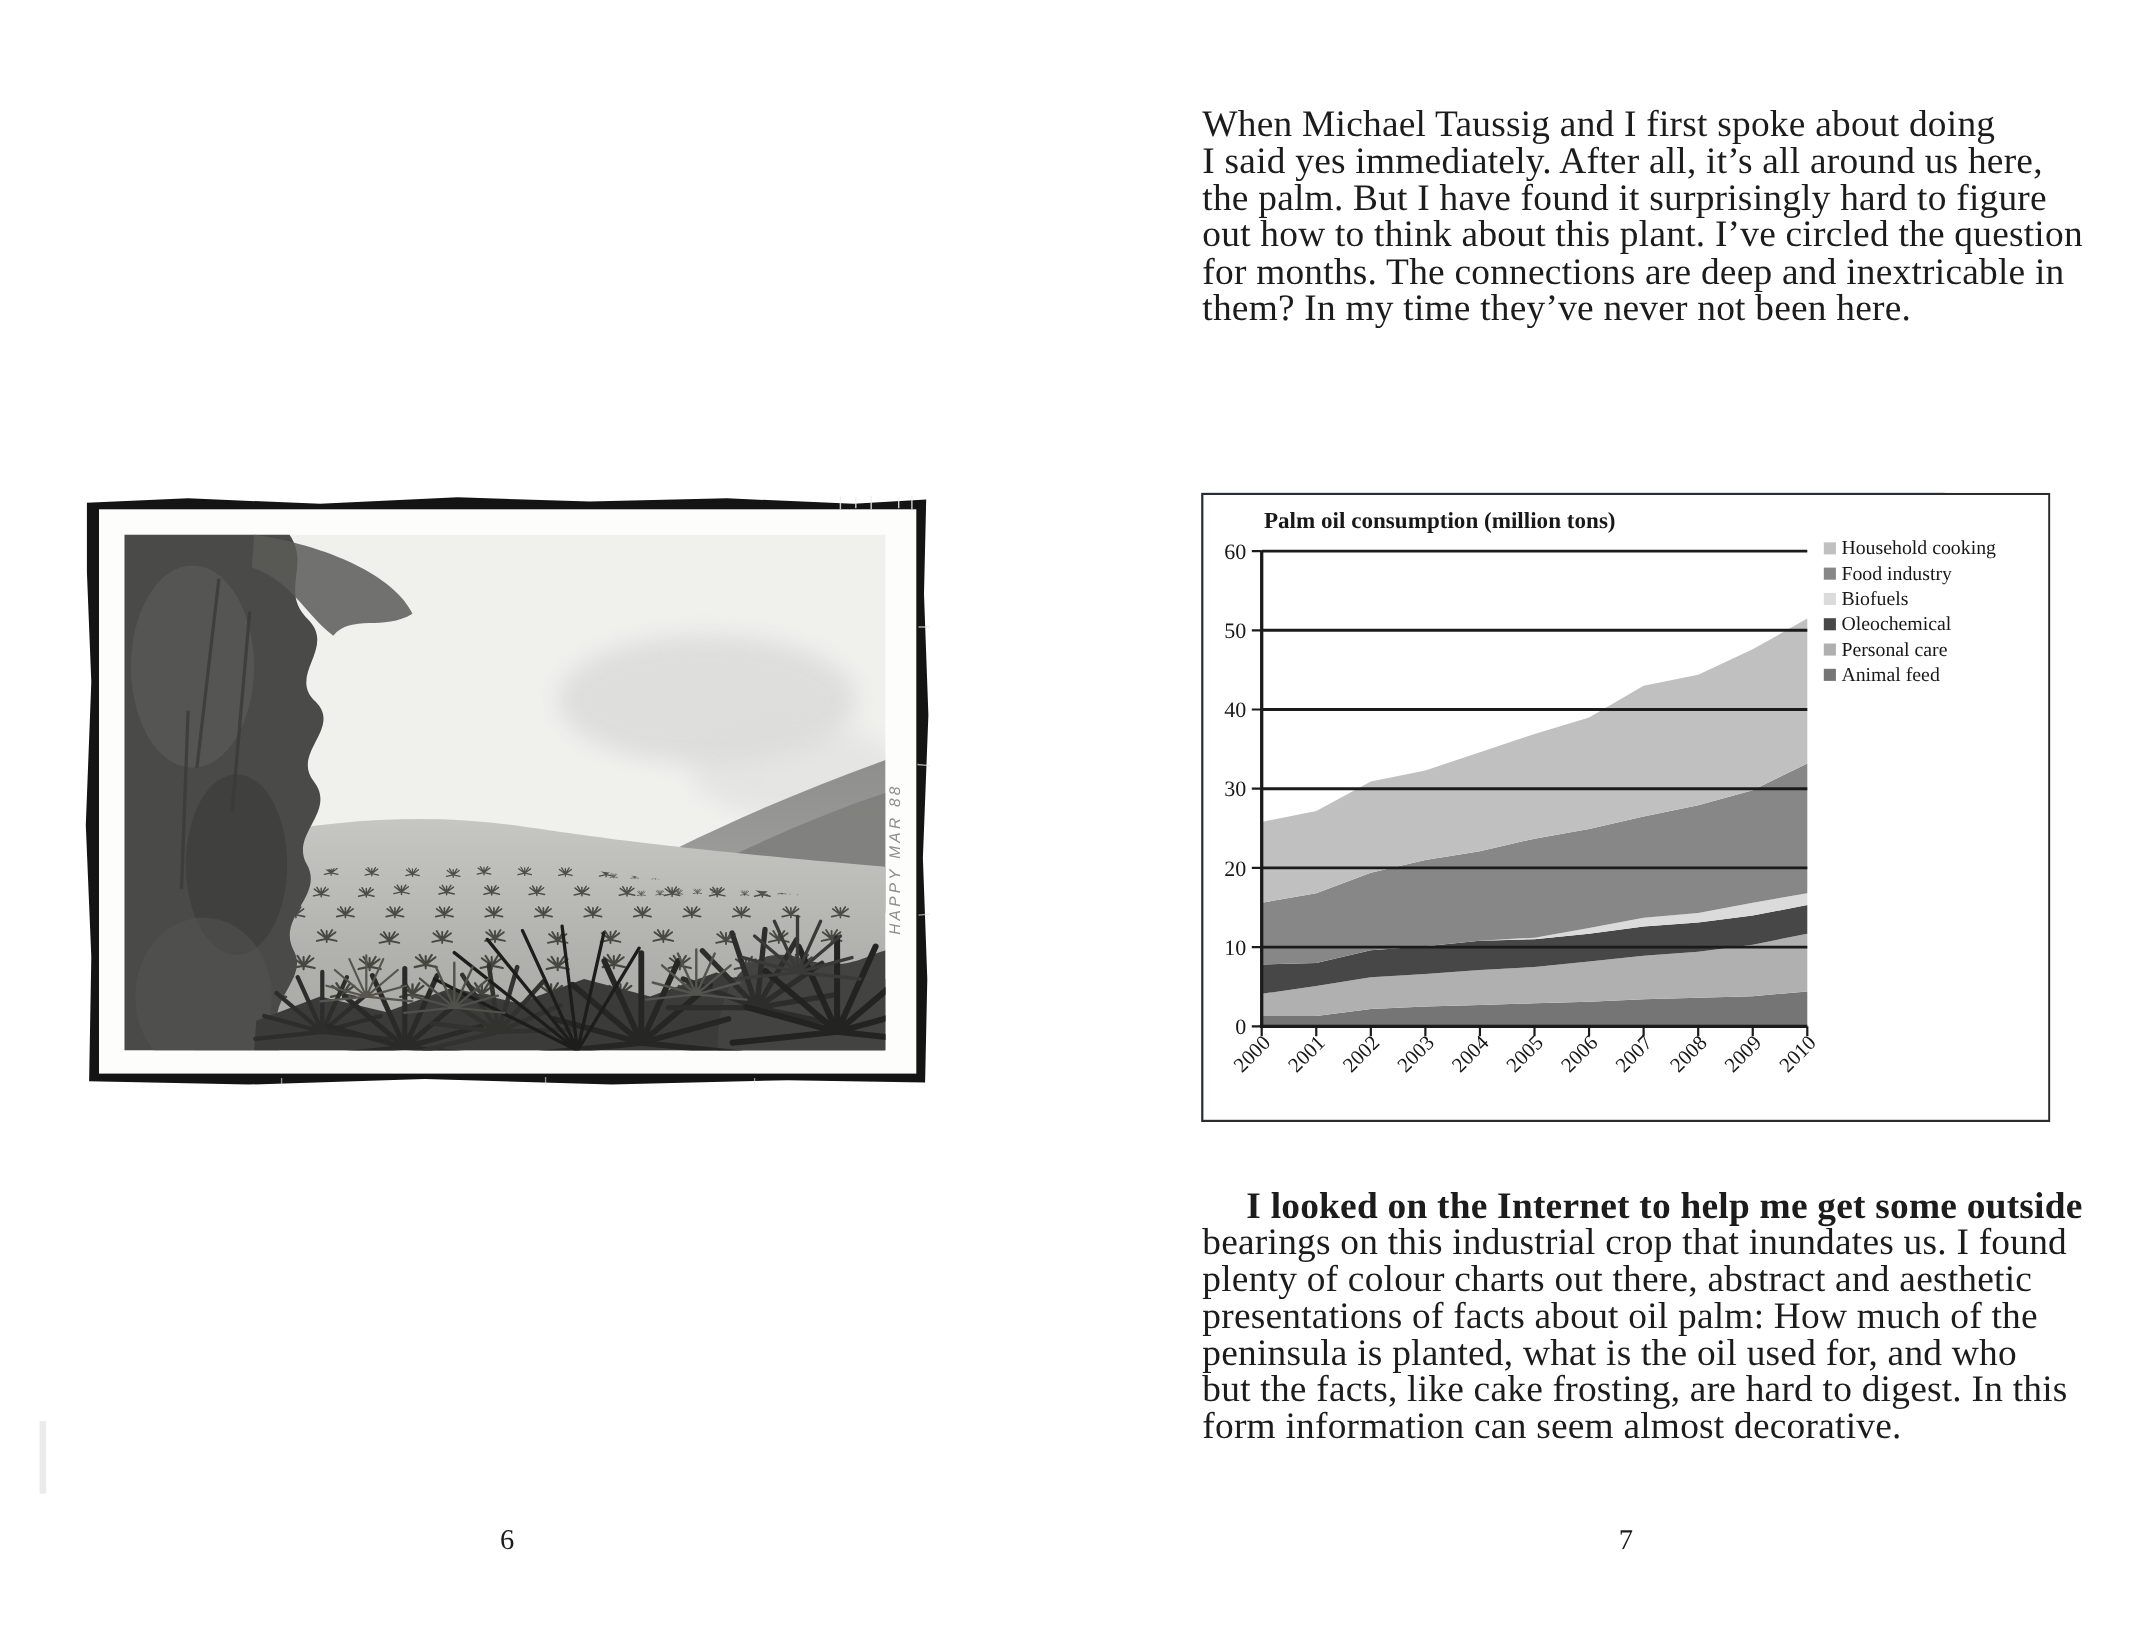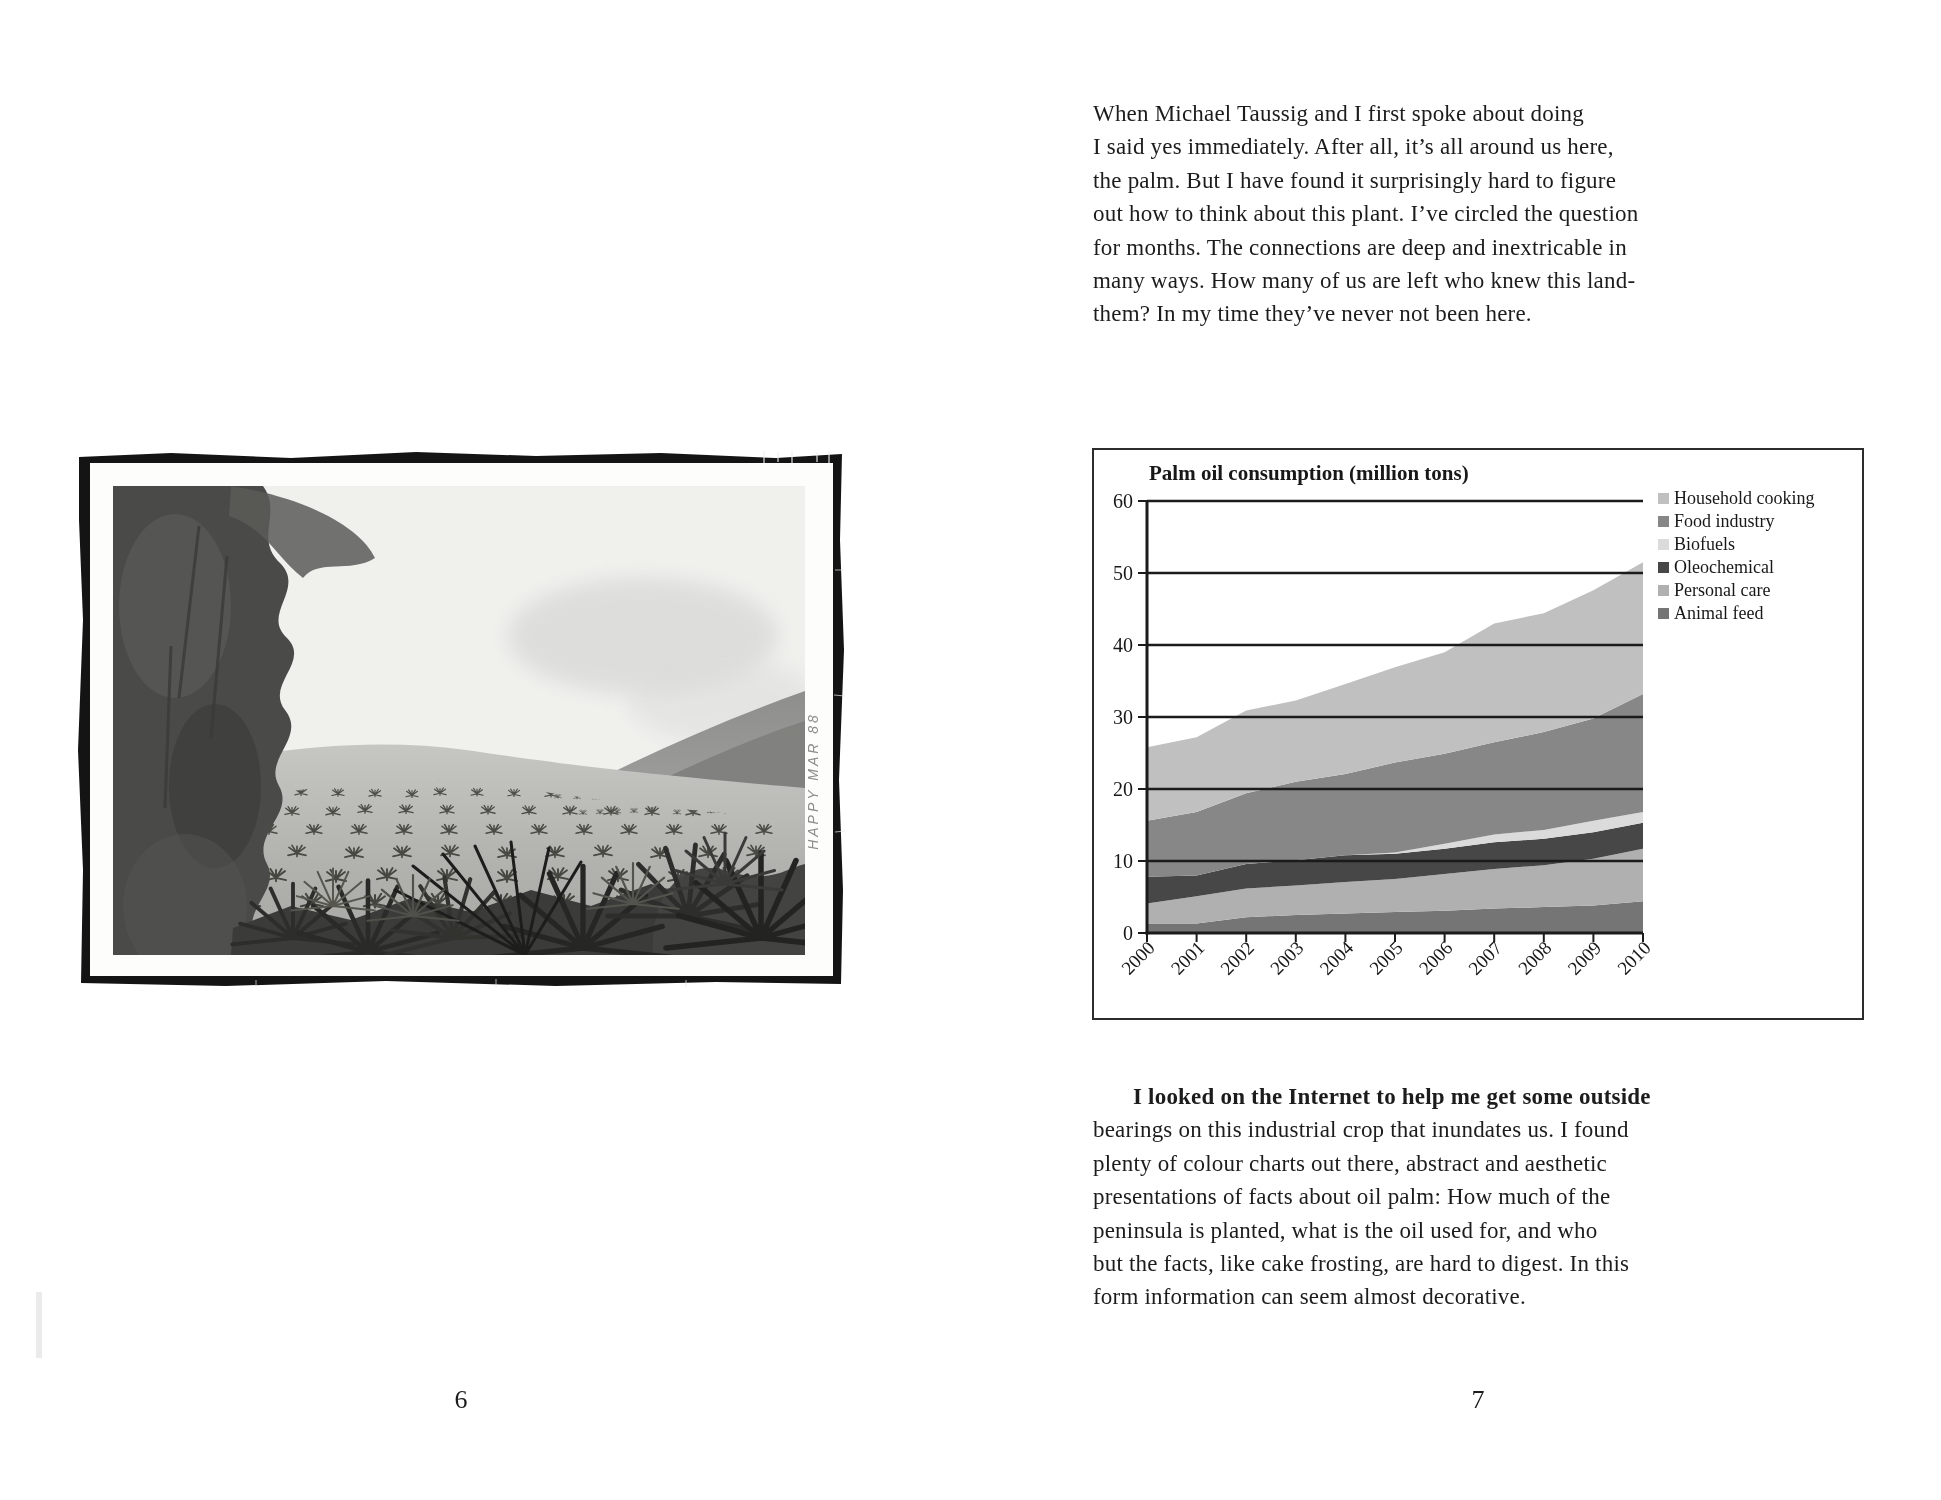--- a/index.html
+++ b/index.html
@@ -4,21 +4,21 @@
 <style>
   html,body{margin:0;padding:0;background:#ffffff;}
   .spread{position:relative;width:1941px;height:1500px;background:#ffffff;overflow:hidden;
           font-family:"Liberation Serif","DejaVu Serif",serif;color:#1c1c1c;}
   
   .photo-print{position:absolute;left:76px;top:450px;width:770px;height:538px;}
   .photo-print svg{display:block;width:770px;height:538px;}
   .edge-label{font-family:"Liberation Sans","DejaVu Sans",sans-serif;font-style:italic;
               font-size:14px;letter-spacing:3px;fill:#8d8d8d;}
   
-  .text-block{position:absolute;left:1093px;width:790px;font-size:23px;line-height:33.4px;
+  .text-block{position:absolute;left:1093px;width:790px;font-size:34px;line-height:33.4px;
               letter-spacing:.2px;white-space:nowrap;}
   .text-block .tline{height:33.4px;}
   .text-block .tline.indent{padding-left:40px;font-weight:bold;}
   .para1{top:97px;}
   .para2{top:1080px;}
   
   .pagenum{position:absolute;width:770px;top:1385px;text-align:center;font-size:26px;}
   .pagenum.left{left:76px;}
   .pagenum.right{left:1093px;}
   
@@ -309,21 +309,20 @@
   </div>
 
   <div class="pagenum left">6</div>
 
   <div class="text-block para1">
       <div class="tline">When Michael Taussig and I first spoke about doing</div>
       <div class="tline">I said yes immediately. After all, it’s all around us here,</div>
       <div class="tline">the palm. But I have found it surprisingly hard to figure</div>
       <div class="tline">out how to think about this plant. I’ve circled the question</div>
       <div class="tline">for months. The connections are deep and inextricable in</div>
-      <div class="tline">many ways. How many of us are left who knew this land-</div>
       <div class="tline">them? In my time they’ve never not been here.</div>
     </div>
 
   <div class="chart-frame">
     <svg id="chart-svg" viewBox="0 0 772 572">
       <rect x="1" y="1" width="770" height="570" fill="#ffffff" stroke="#2c2c2c" stroke-width="2"></rect>
       <text class="chart-title" x="57" y="32">Palm oil consumption (million tons)</text>
       <g id="chart-plot">
           <polygon points="55.0,475.6 104.6,475.6 154.2,469.2 203.8,467.0 253.4,465.6 303.0,464.1 352.6,462.7 402.2,460.5 451.8,459.1 501.4,457.6 551.0,453.3 551.0,485.0 501.4,485.0 451.8,485.0 402.2,485.0 352.6,485.0 303.0,485.0 253.4,485.0 203.8,485.0 154.2,485.0 104.6,485.0 55.0,485.0" fill="#757575"></polygon>
           <polygon points="55.0,455.5 104.6,448.3 154.2,440.4 203.8,437.5 253.4,433.9 303.0,431.0 352.6,426.0 402.2,420.9 451.8,417.3 501.4,410.8 551.0,400.8 551.0,453.3 501.4,457.6 451.8,459.1 402.2,460.5 352.6,462.7 303.0,464.1 253.4,465.6 203.8,467.0 154.2,469.2 104.6,475.6 55.0,475.6" fill="#b0b0b0"></polygon>

